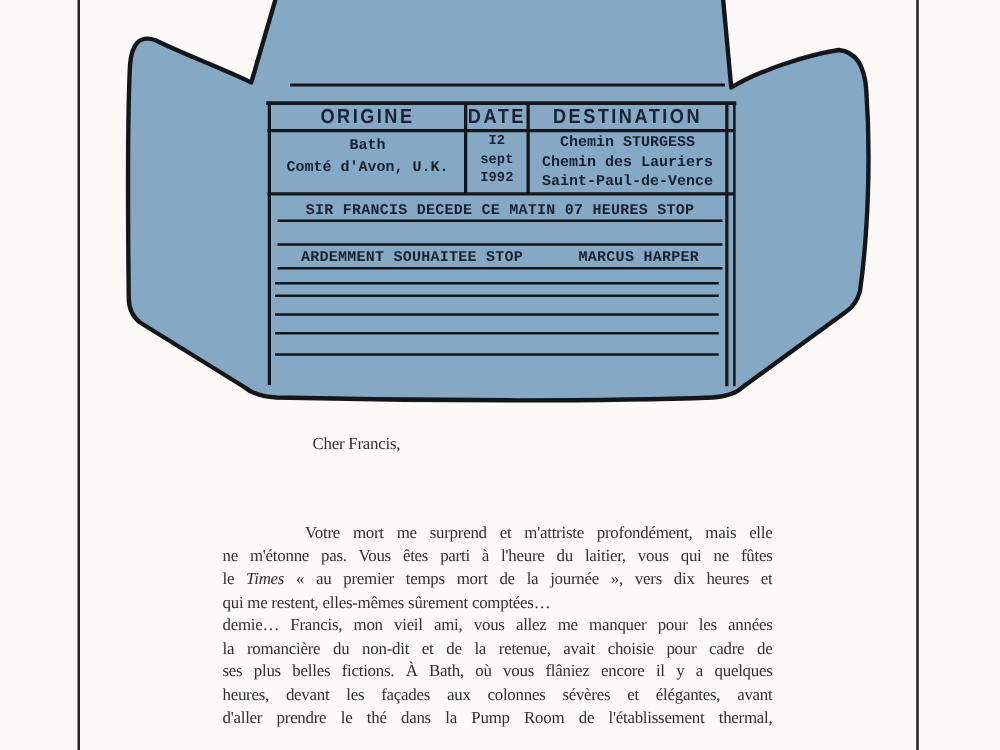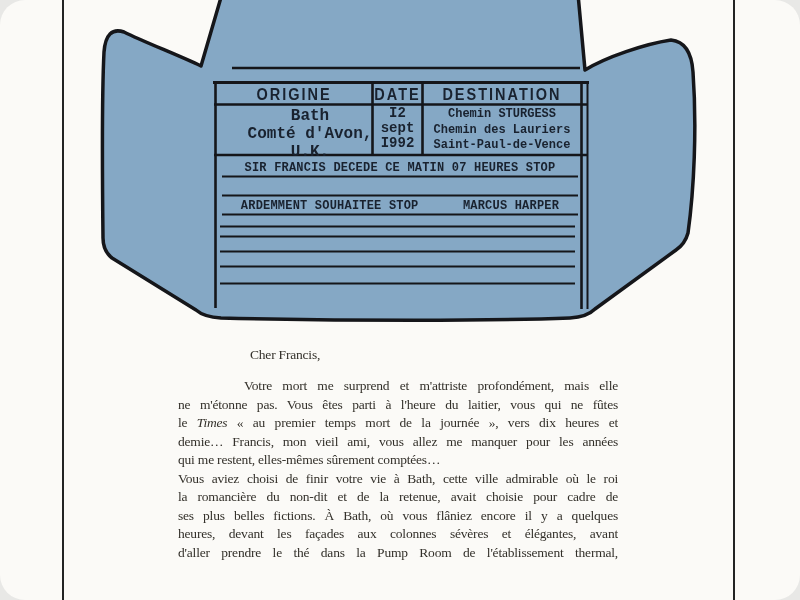--- a/index.html
+++ b/index.html
@@ -1,51 +1,50 @@
 <!DOCTYPE html>
 <html style="--paper: #fbfaf7; --page-rule: #232323; --envelope-blue: #85a8c5; --outline: #15161a; --type-ink: #19222f; --letter-ink: #33302a;"><head>
 <meta charset="utf-8">
 <style>
   html,body{margin:0;padding:0;background:#e8e8e6;}
   .page{
     position:relative;width:800px;height:600px;margin:0 auto;
     background:var(--paper,#fbfaf7);overflow:hidden;
     font-family:"Liberation Serif","DejaVu Serif",serif;
-    border-radius:25px;
   }
   .page-rule{position:absolute;top:0;bottom:0;width:2px;background:var(--page-rule,#202020);}
   .page-rule.left{left:62px;}
   .page-rule.right{left:733px;}
 
   .artwork{position:absolute;left:0;top:0;width:800px;height:345px;}
   .artwork svg{position:absolute;left:0;top:0;}
   .env-fill{fill:var(--envelope-blue,#85a8c5);stroke:var(--outline,#15161a);stroke-width:3.5;stroke-linejoin:round;}
   .env-lines path{stroke:var(--outline,#15161a);fill:none;stroke-linecap:butt;}
 
   .tg{position:absolute;color:var(--type-ink,#1a2330);}
   .tg-head{
     font-family:"Liberation Sans","DejaVu Sans",sans-serif;
     font-weight:700;font-size:14.5px;line-height:19px;height:19px;
     letter-spacing:2px;text-align:center;transform:scaleY(1.12);transform-origin:center top;
   }
   .tg-mono{font-family:"Liberation Mono","DejaVu Sans Mono",monospace;font-weight:700;text-align:center;}
-  .cell-origin{left:232px;width:156px;top:107px;font-size:16px;line-height:18px;}
-  .cell-date{left:373px;width:49px;top:106px;font-size:14px;line-height:15px;}
+  .cell-origin{left:216px;width:156px;top:107px;font-size:12px;line-height:18px;}
+  .cell-date{left:373px;width:49px;top:106px;font-size:11px;line-height:15px;}
   .cell-dest{left:423px;width:158px;top:107px;font-size:12px;line-height:15.5px;}
   .tg-msg{left:222px;width:356px;height:16px;font-size:12px;line-height:16px;white-space:pre;letter-spacing:.2px;}
 
   .letter{position:absolute;left:178px;top:0;width:440px;color:var(--letter-ink,#33302a);
     font-size:13.5px;letter-spacing:-0.2px;}
   .salutation{position:absolute;top:347px;left:0;width:440px;padding-left:72px;box-sizing:border-box;}
   .letter-body{position:absolute;top:377px;left:0;width:440px;}
   .letter-line{
     height:18.5px;line-height:18.5px;overflow:hidden;
     text-align:justify;text-align-last:justify;
   }
-  .letter-line.indent{padding-left:66px;}
+  .letter-line.indent{padding-left:66px;margin-top:40px;}
   .letter-line.end{text-align-last:left;}
   .letter-line em{}
 </style>
 </head>
 <body>
 
 <div class="page">
   <div class="page-rule left"></div>
   <div class="page-rule right"></div>
 
@@ -106,22 +105,21 @@
     <div class="tg tg-mono tg-msg" style="top:160px">SIR FRANCIS DECEDE CE MATIN 07 HEURES STOP</div>
     <div class="tg tg-mono tg-msg" style="top:198px">ARDEMMENT SOUHAITEE STOP      MARCUS HARPER</div>
   </div>
 
   <div class="letter">
     <div class="salutation">Cher Francis,</div>
     <div class="letter-body">
         <div class="letter-line indent"><span>Votre mort me surprend et m'attriste profondément, mais elle</span></div>
         <div class="letter-line"><span>ne m'étonne pas. Vous êtes parti à l'heure du laitier, vous qui ne fûtes</span></div>
         <div class="letter-line"><span>le </span><em>Times</em><span> « au premier temps mort de la journée », vers dix heures et</span></div>
+        <div class="letter-line end"><span>qui me restent, elles-mêmes sûrement comptées…</span></div>
         <div class="letter-line"><span>demie… Francis, mon vieil ami, vous allez me manquer pour les années</span></div>
-        <div class="letter-line end"><span>qui me restent, elles-mêmes sûrement comptées…</span></div>
-        <div class="letter-line"><span>Vous aviez choisi de finir votre vie à Bath, cette ville admirable où le roi</span></div>
         <div class="letter-line"><span>la romancière du non-dit et de la retenue, avait choisie pour cadre de</span></div>
         <div class="letter-line"><span>ses plus belles fictions. À Bath, où vous flâniez encore il y a quelques</span></div>
         <div class="letter-line"><span>heures, devant les façades aux colonnes sévères et élégantes, avant</span></div>
         <div class="letter-line"><span>d'aller prendre le thé dans la Pump Room de l'établissement thermal,</span></div>
       </div>
   </div>
 </div>
 
 </body></html>

